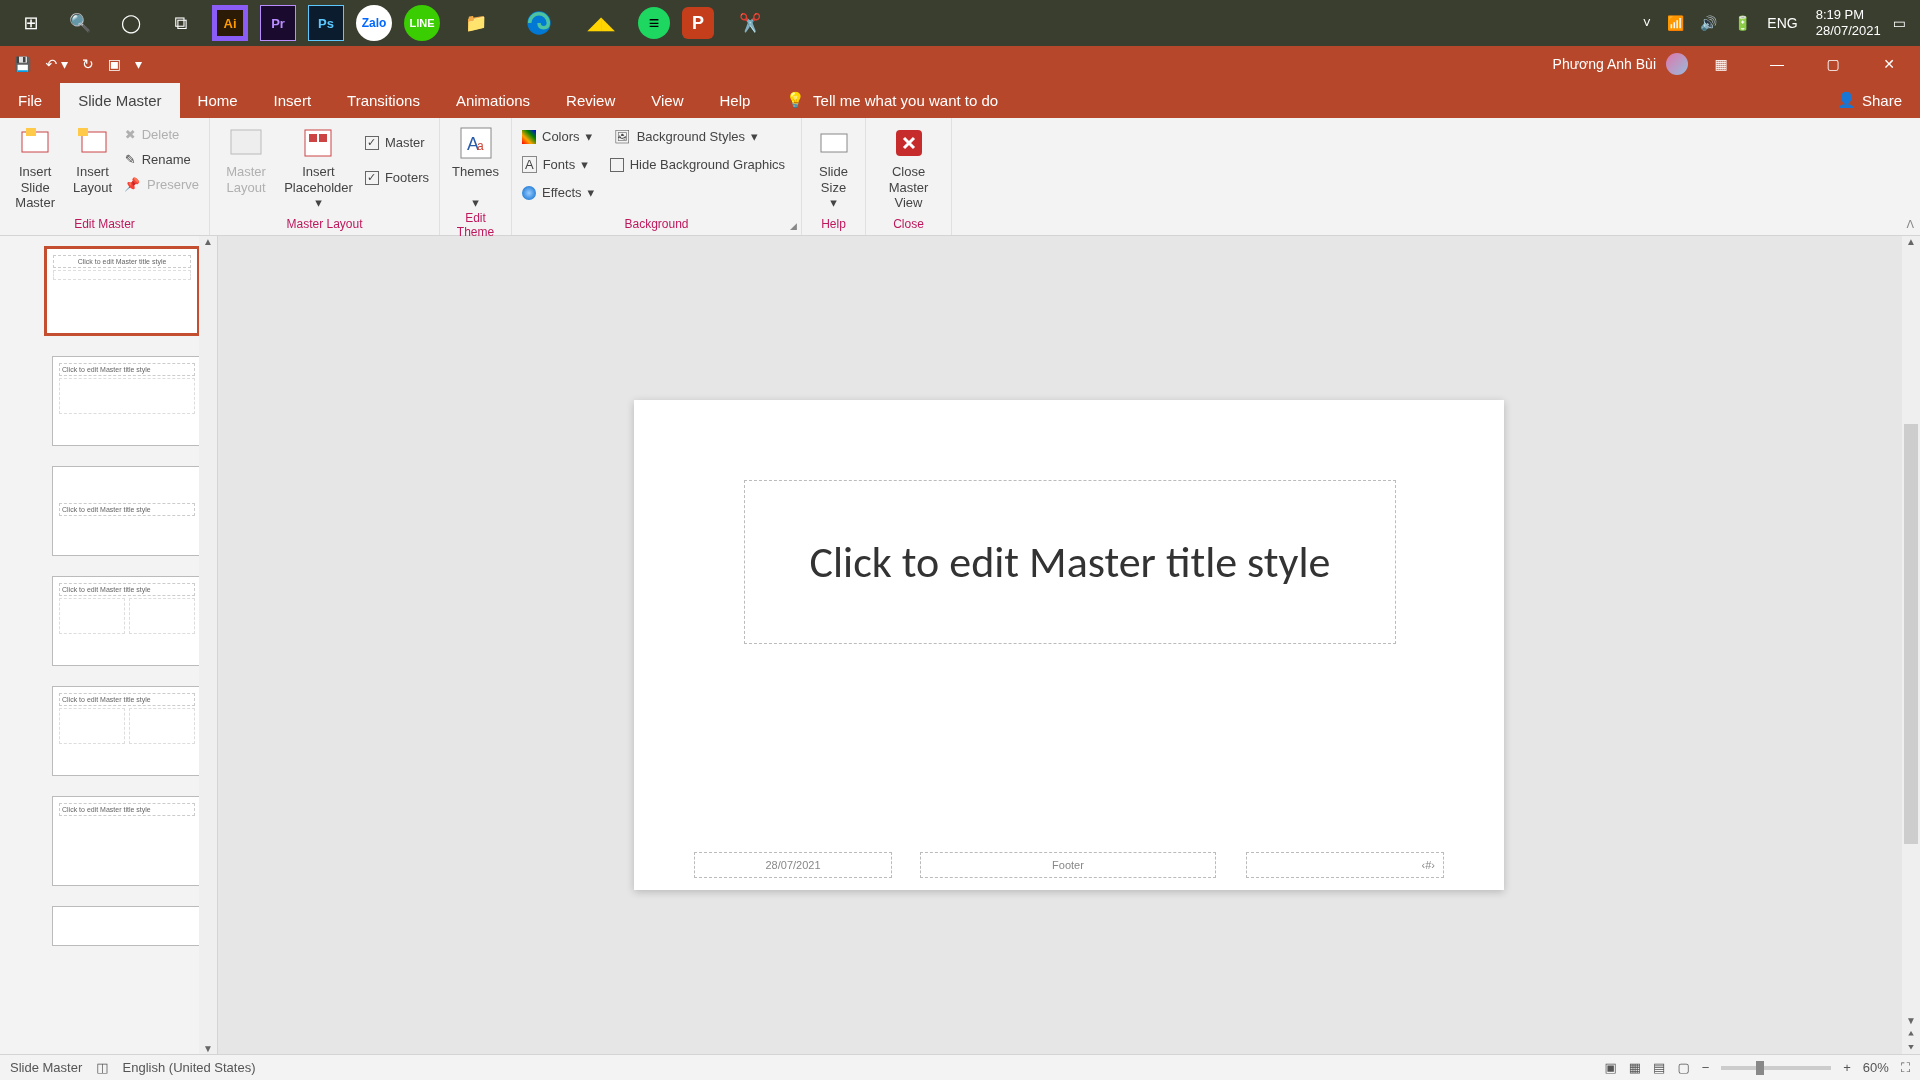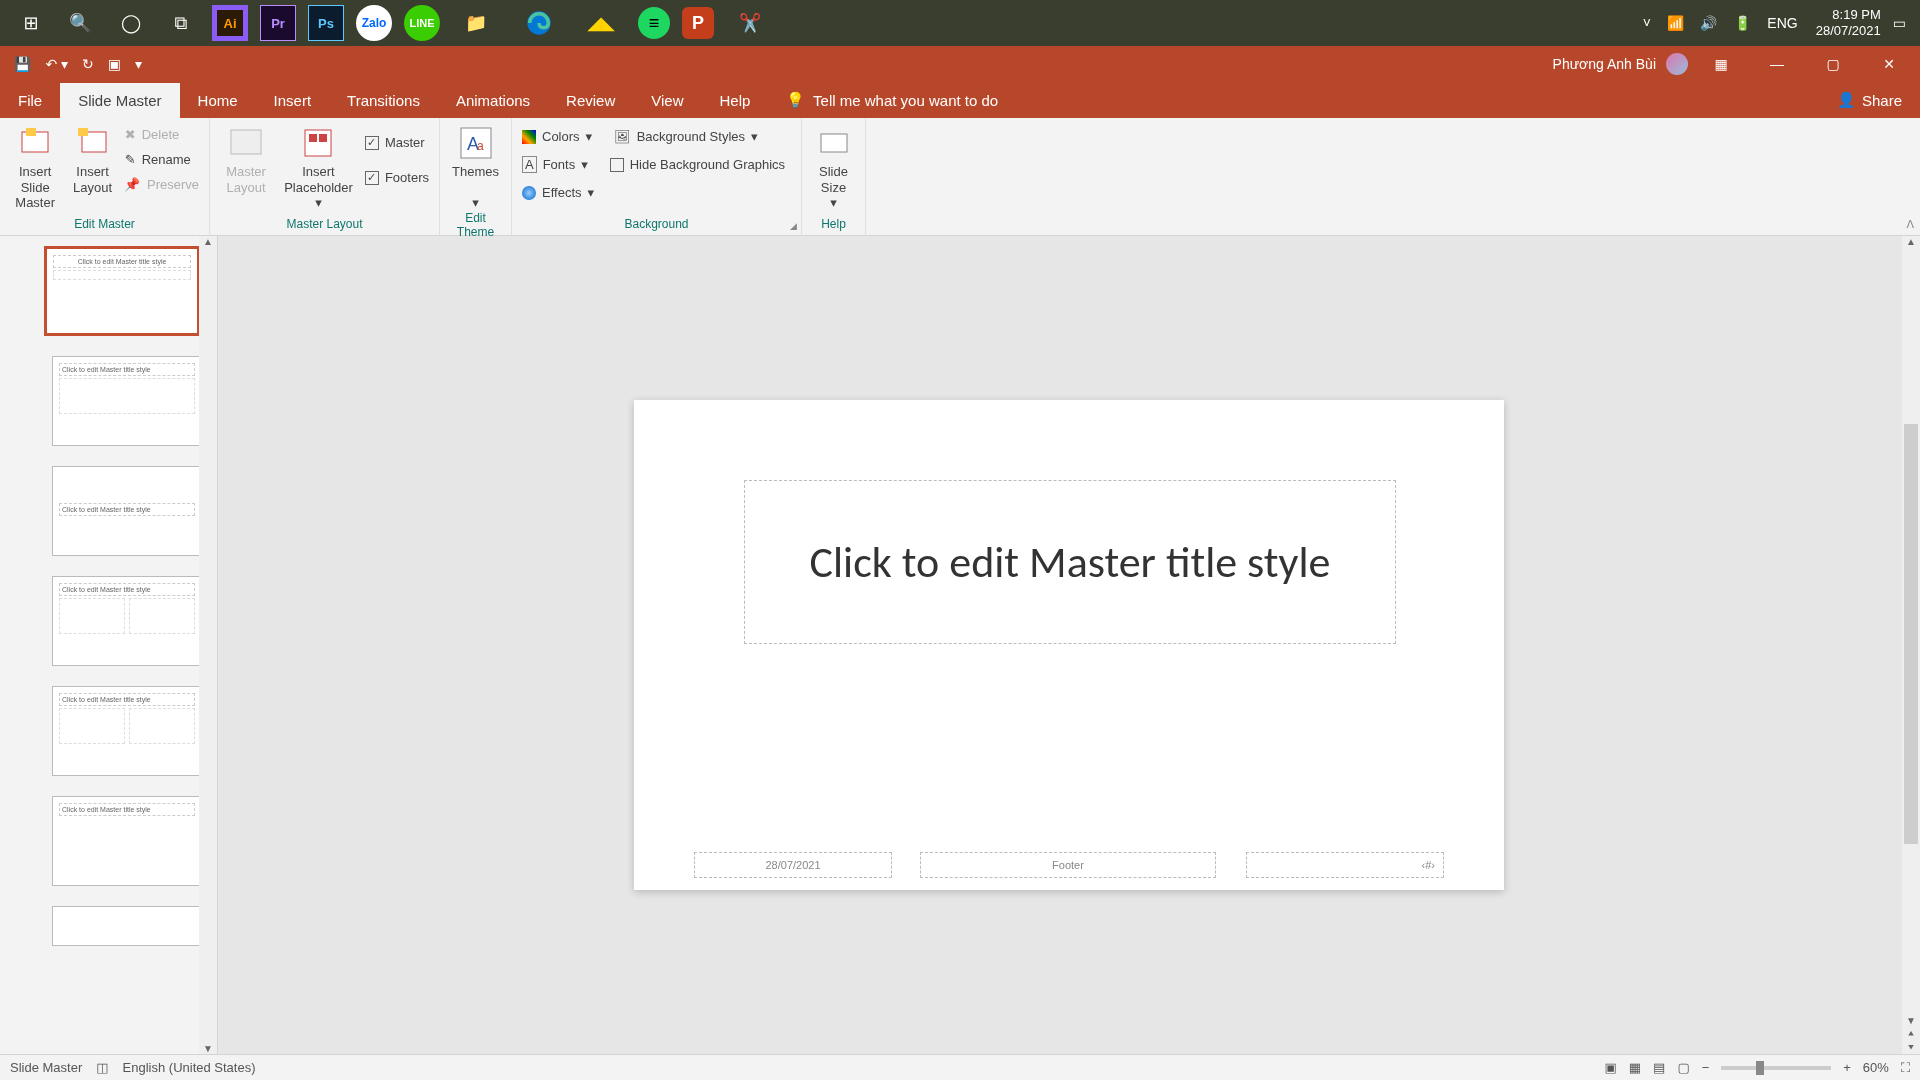--- a/index.html
+++ b/index.html
@@ -3,39 +3,39 @@
 <meta charset="utf-8">
 <style>
 * { margin: 0; padding: 0; box-sizing: border-box; font-family: "Segoe UI", sans-serif; }
 body { width: 1920px; height: 1080px; overflow: hidden; background: #e6e6e6; }
 
 
 .taskbar { background:#3a3e2f; height:46px; display:flex; align-items:center; padding:0 6px; position:relative; }
 .tb-icon { width:50px; height:46px; display:flex; align-items:center; justify-content:center; color:#fff; font-size:18px; }
 .tb-right { position:absolute; right:6px; top:0; display:flex; align-items:center; height:46px; color:#fff; font-size:14px; }
 .tb-right span { margin:0 8px; }
-.clock { text-align:right; font-size:13px; line-height:1.2; margin-left:10px; }
+.clock { text-align:left; font-size:13px; line-height:1.2; margin-left:10px; }
 
 
 .titlebar { background:#b7472a; height:36px; display:flex; align-items:center; color:#fff; font-size:14px; }
 .tb-left-btns { display:flex; gap:14px; padding:0 14px; }
 .tb-center { flex:1; text-align:center; }
 .tb-user { margin-left:auto; display:flex; align-items:center; gap:10px; padding-right:8px; }
 .winbtn { width:46px; text-align:center; }
 
 
 .tabs { background:#b7472a; height:36px; display:flex; align-items:flex-end; color:#fff; font-size:15px; }
 .tab { padding:9px 18px; cursor:pointer; }
 .tab.active { background:#f3f3f3; color:#444; }
 .share { margin-left:auto; padding:9px 18px; display:flex; align-items:center; gap:6px; }
 
 
 .ribbon { background:#f3f3f3; height:118px; display:flex; border-bottom:1px solid #d4d4d4; font-size:13px; color:#444; }
 .group { border-right:1px solid #e0e0e0; display:flex; flex-direction:column; justify-content:space-between; padding:4px 8px 2px 8px; }
-.group-label { text-align:center; font-size:12px; color:#0f766e; padding-bottom:2px; }
+.group-label { text-align:center; font-size:12px; color:#be185d; padding-bottom:2px; }
 .grow { flex:1; display:flex; align-items:flex-start; gap:8px; }
 .bigbtn { display:flex; flex-direction:column; align-items:center; width:66px; text-align:center; line-height:1.2; padding-top:4px; }
 .bigbtn .ic { width:34px; height:34px; margin-bottom:4px; }
 .sm { display:flex; align-items:center; gap:6px; padding:3px 2px; }
 .disabled { color:#b0b0b0; }
 .chk { width:14px; height:14px; border:1px solid #666; display:inline-block; }
 .chk.on::after { content:"✓"; font-size:11px; position:relative; top:-3px; left:1px; }
 .launcher { position:absolute; right:4px; bottom:4px; font-size:9px; color:#888; }
 
 
@@ -243,20 +243,32 @@
       <div class="bigbtn" style="width:54px">
         <svg class="ic">
             <rect x="4" y="8" width="26" height="18" fill="#fff" stroke="#888"></rect>
           </svg>
         <span>Slide Size</span> ▾
       </div>
     </div>
     <div class="group-label">Help</div>
   </div>
 
+  <div class="group" style="width:86px">
+    <div class="grow">
+      <div class="bigbtn" style="width:78px">
+        <svg class="ic">
+            <rect x="4" y="4" width="26" height="26" rx="4" fill="#c72c2c"></rect>
+            <path d="M12 12l10 10M22 12l-10 10" stroke="#fff" stroke-width="3"></path>
+          </svg>
+        <span>Close Master View</span>
+      </div>
+    </div>
+    <div class="group-label">Close</div>
+  </div>
   <span class="collapse-arrow">ᐱ</span>
 </div>
 
 <div class="workspace">
   <div class="thumbs">
     <div class="thumbs-inner">
       <div class="thumb master">
         <div class="ttitle">Click to edit Master title style</div>
         <div style="border:1px dashed #ddd;height:10px"></div>
       </div>

